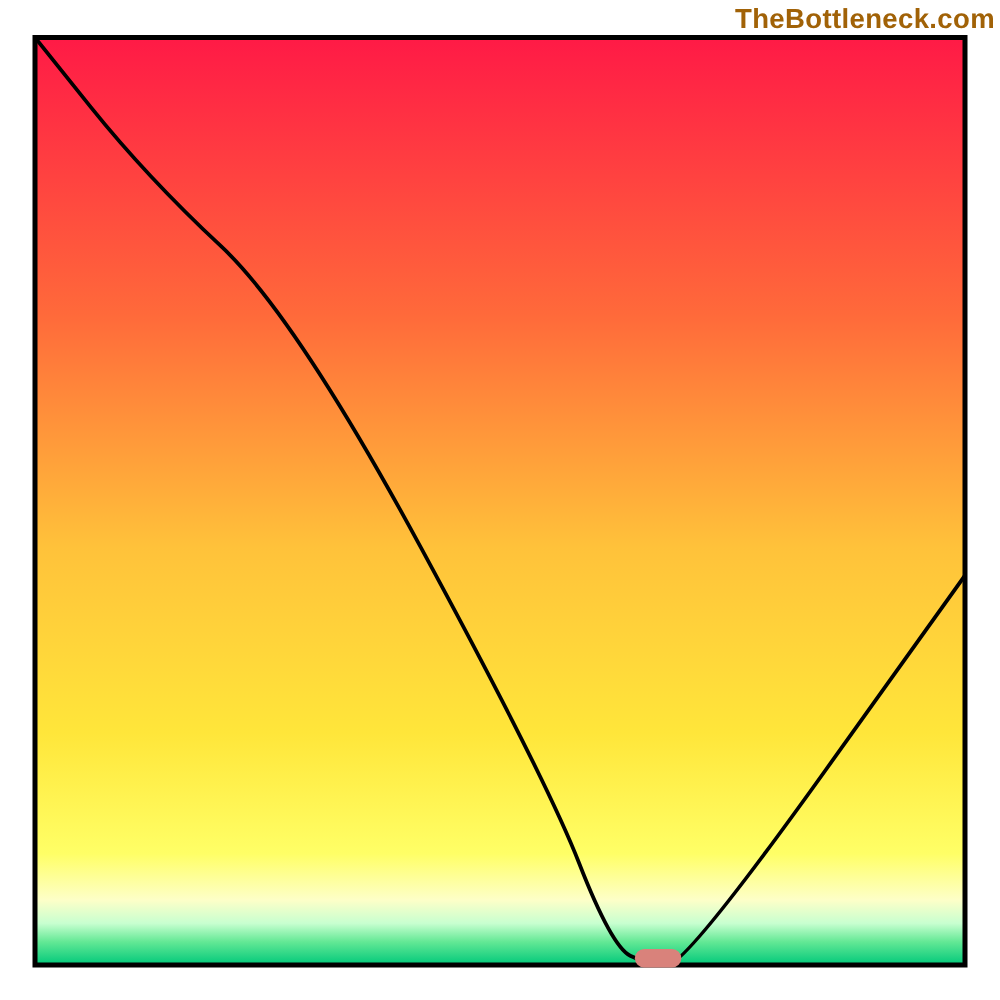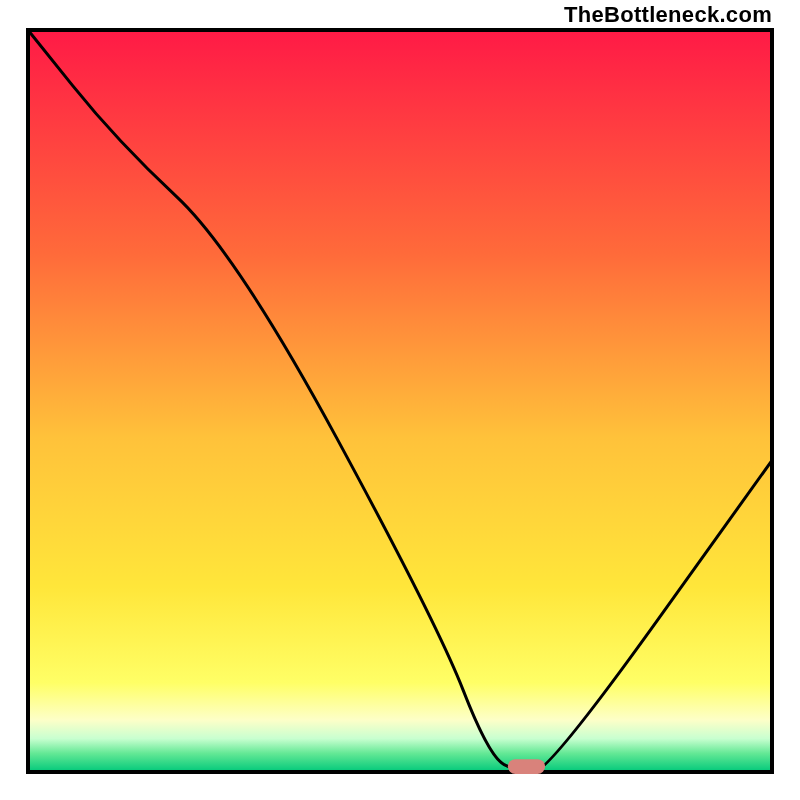--- a/index.html
+++ b/index.html
@@ -15,24 +15,24 @@
     position: absolute;
     left: 0;
     top: 0;
     width: 800px;
     height: 800px;
     box-sizing: border-box;
   }
   .attribution {
     position: absolute;
     top: 2px;
-    right: 28px;
+    right: 4px;
     font-size: 22px;
     font-weight: 600;
-    color: #000000;
+    color: #a16207;
     letter-spacing: 0.3px;
   }
   svg {
     position: absolute;
     left: 0;
     top: 0;
   }
   .inner-border {
     fill: none;
     stroke: #000;

